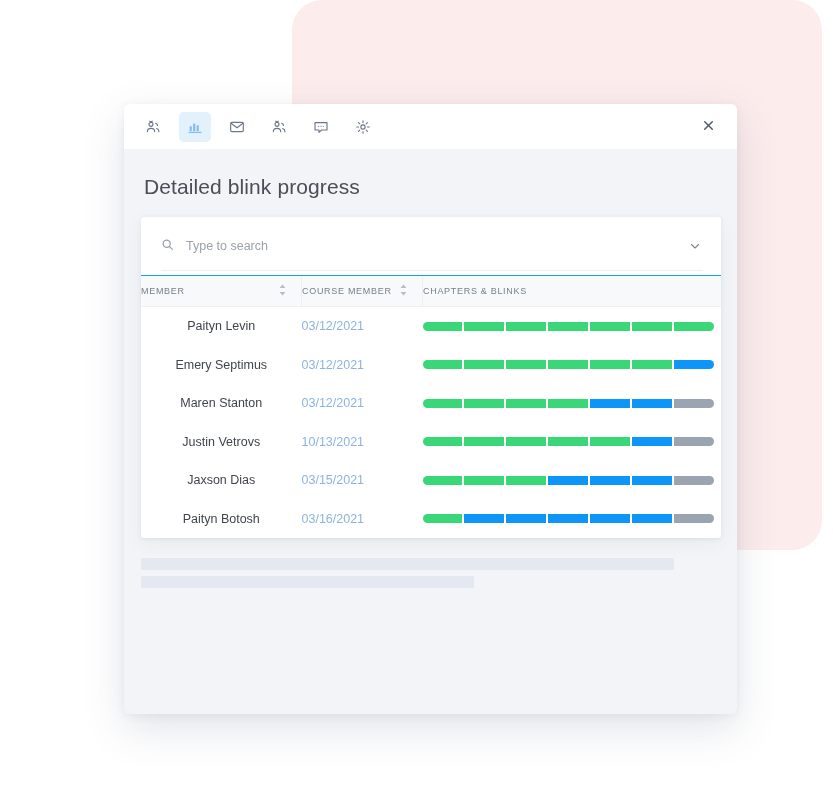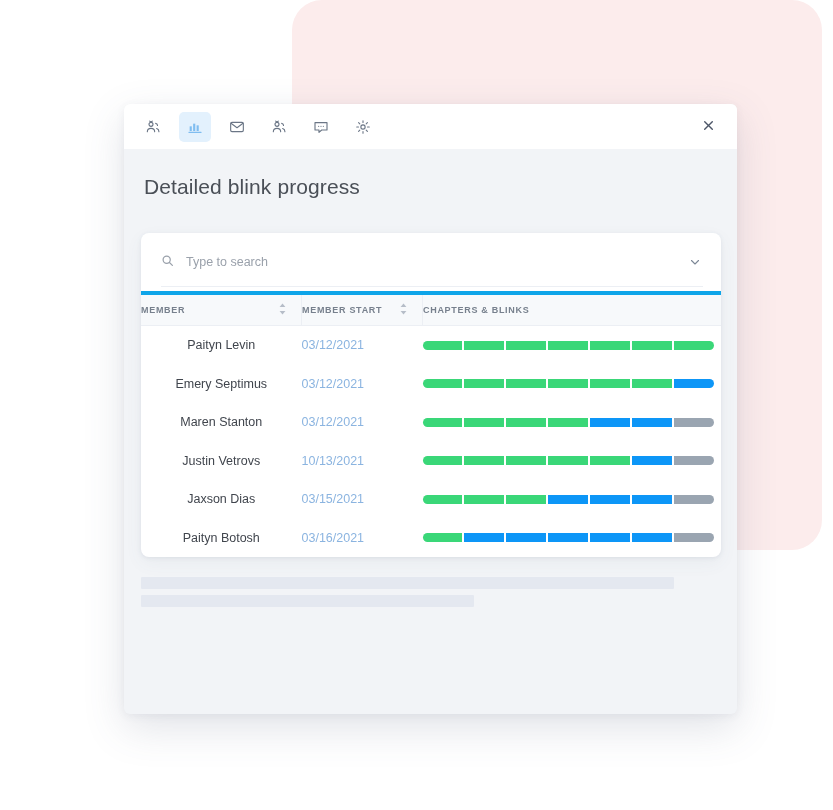--- a/index.html
+++ b/index.html
@@ -80,23 +80,23 @@
   .page-title {
     font-size: 21px;
     color: #4a4f57;
     font-weight: 400;
     padding: 26px 0 0 20px;
     letter-spacing: 0.1px;
   }
 
   
   .table-card {
-    margin: 34px 16px 0 17px;
+    margin: 18px 16px 0 17px;
     background: #ffffff;
-    border-radius: 8px;
+    border-radius: 3px;
     box-shadow: 0 1px 4px rgba(80, 95, 125, 0.10), 0 6px 18px rgba(80, 95, 125, 0.06);
     overflow: hidden;
   }
 
   
   .search-row {
     height: 58px;
     display: flex;
     align-items: center;
     padding: 0 18px 0 20px;
@@ -128,26 +128,26 @@
     right: 18px;
     bottom: 4px;
     height: 1px;
     background: #eceff4;
   }
 
   
   .tbl { width: 100%; border-collapse: collapse; }
   .tbl thead th {
     background: #f7f9fb;
-    border-top: 4px solid #0ea5e9;
+    border-top: 1px solid #0ea5e9;
     border-bottom: 1px solid #eceff4;
     font-size: 9px;
     letter-spacing: 0.7px;
     color: #77808d;
-    font-weight: bold;
+    font-weight: normal;
     text-align: left;
     height: 30px;
     padding: 0;
     vertical-align: middle;
   }
   .th-inner {
     display: flex;
     align-items: center;
     height: 30px;
   }
@@ -300,21 +300,21 @@
               <span class="sort-ico">
                 <svg width="9" height="12" viewBox="0 0 10 14" fill="#b6bdc8">
                   <path d="M5 0.5 L8.4 4.6 H1.6 Z"></path>
                   <path d="M5 13.5 L1.6 9.4 H8.4 Z"></path>
                 </svg>
               </span>
             </div>
           </th>
           <th class="col-start">
             <div class="th-inner">
-              <span>MEMBER START</span>
+              <span>COURSE MEMBER</span>
               <span class="sort-ico">
                 <svg width="9" height="12" viewBox="0 0 10 14" fill="#b6bdc8">
                   <path d="M5 0.5 L8.4 4.6 H1.6 Z"></path>
                   <path d="M5 13.5 L1.6 9.4 H8.4 Z"></path>
                 </svg>
               </span>
             </div>
           </th>
           <th class="col-blinks">
             <div class="th-inner">

